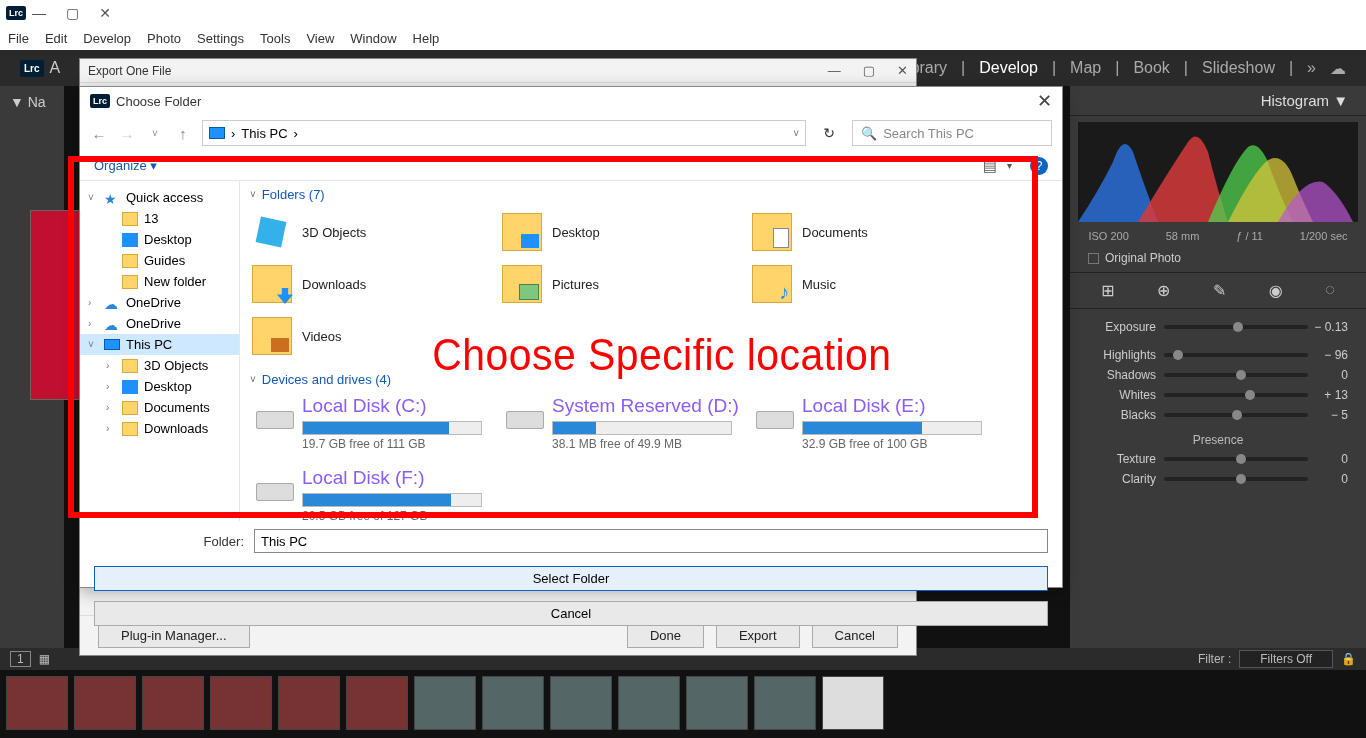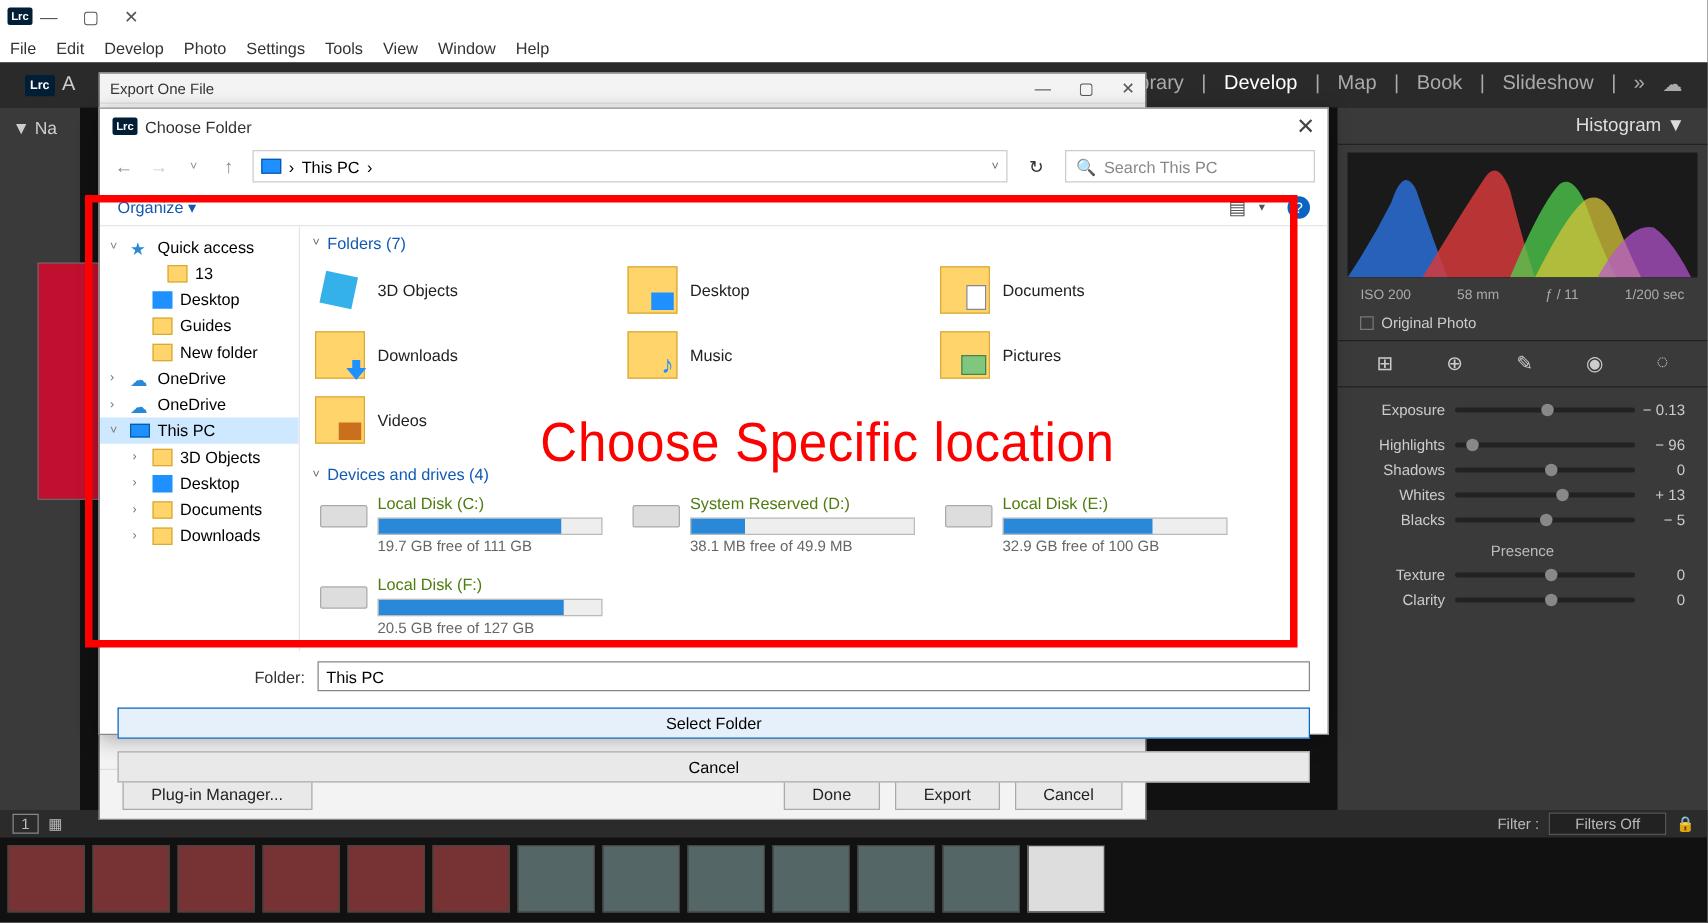--- a/index.html
+++ b/index.html
@@ -106,21 +106,21 @@
 .dlg-folder .fitem .bigico.desktop::after { content: ""; position: absolute; right: 2px; bottom: 2px; width: 18px; height: 14px; background: #1e90ff; }
 .dlg-folder .fitem .bigico.music::after { content: "♪"; position: absolute; right: 2px; bottom: -2px; font-size: 20px; color: #1e90ff; }
 .dlg-folder .fitem .bigico.pictures::after { content: ""; position: absolute; right: 2px; bottom: 2px; width: 18px; height: 14px; background: #7fc77f; border: 1px solid #4a834a; }
 .dlg-folder .fitem .bigico.documents::after { content: ""; position: absolute; right: 2px; bottom: 2px; width: 14px; height: 18px; background: #fff; border: 1px solid #888; }
 .dlg-folder .fitem .bigico.videos::after { content: ""; position: absolute; right: 2px; bottom: 2px; width: 18px; height: 14px; background: #c96f1e; }
 .dlg-folder .fitem .bigico.threeD { background: none; border: none; }
 .dlg-folder .fitem .bigico.threeD::before { content: ""; position: absolute; left: 6px; top: 6px; width: 26px; height: 26px; background: #33b1e8; transform: rotate(12deg); }
 .dlg-folder .fitem .name { font-size: 13px; color: #222; }
 
 .dlg-folder .drv { width: 250px; padding: 4px 6px 12px; }
-.dlg-folder .drv .dname { font-size: 13px; color: #4d7c0f; margin-left: 50px; }
+.dlg-folder .drv .dname { font-size: 19px; color: #8b5cf6; margin-left: 50px; }
 .dlg-folder .drv .dbar { margin-left: 50px; width: 180px; height: 14px; border: 1px solid #bbb; margin-top: 4px; position: relative; background: #eee; }
 .dlg-folder .drv .dbar .fill { position: absolute; left: 0; top: 0; bottom: 0; background: #2a88d8; }
 .dlg-folder .drv .dfree { margin-left: 50px; font-size: 12px; color: #666; margin-top: 2px; }
 .dlg-folder .drv .drvico { position: absolute; width: 38px; height: 18px; background: #ddd; border: 1px solid #aaa; margin-top: -40px; margin-left: 4px; border-radius: 2px; }
 .dlg-folder .drvrow { display: flex; flex-wrap: wrap; padding: 0 6px; position: relative; }
 
 .dlg-folder .df-foot { padding: 8px 14px; }
 .dlg-folder .df-foot .frow { display: flex; align-items: center; gap: 10px; margin-bottom: 13px; }
 .dlg-folder .df-foot .frow label { font-size: 13px; color: #333; width: 150px; text-align: right; }
 .dlg-folder .df-foot .frow input { flex: 1; height: 24px; border: 1px solid #888; padding: 0 6px; font-size: 13px; }
@@ -348,21 +348,21 @@
     </div>
   </div>
 
   <div class="df-body">
     <div class="tree" id="tree">
         <div class="titem">
           <span class="chev">˅</span>
           <span class="ico star">★</span>
           <span>Quick access</span>
         </div>
-        <div class="titem" style="padding-left: 38px;">
+        <div class="titem" style="padding-left: 26px;">
           <span class="chev"></span>
           <span class="ico folder"></span>
           <span>13</span>
         </div>
         <div class="titem" style="padding-left: 26px;">
           <span class="chev"></span>
           <span class="ico desk"></span>
           <span>Desktop</span>
         </div>
         <div class="titem" style="padding-left: 26px;">
@@ -427,26 +427,26 @@
           </div>
           <div class="fitem">
             <div class="bigico folder documents"></div>
             <div class="name">Documents</div>
           </div>
           <div class="fitem">
             <div class="bigico folder downloads"></div>
             <div class="name">Downloads</div>
           </div>
           <div class="fitem">
+            <div class="bigico folder pictures"></div>
+            <div class="name">Pictures</div>
+          </div>
+          <div class="fitem">
             <div class="bigico folder music"></div>
             <div class="name">Music</div>
-          </div>
-          <div class="fitem">
-            <div class="bigico folder pictures"></div>
-            <div class="name">Pictures</div>
           </div>
           <div class="fitem">
             <div class="bigico folder videos"></div>
             <div class="name">Videos</div>
           </div>
         </div>
       <div class="grp-hd">
           <span class="tw">˅</span>
           <span>Devices and drives (4)</span>
         </div>

